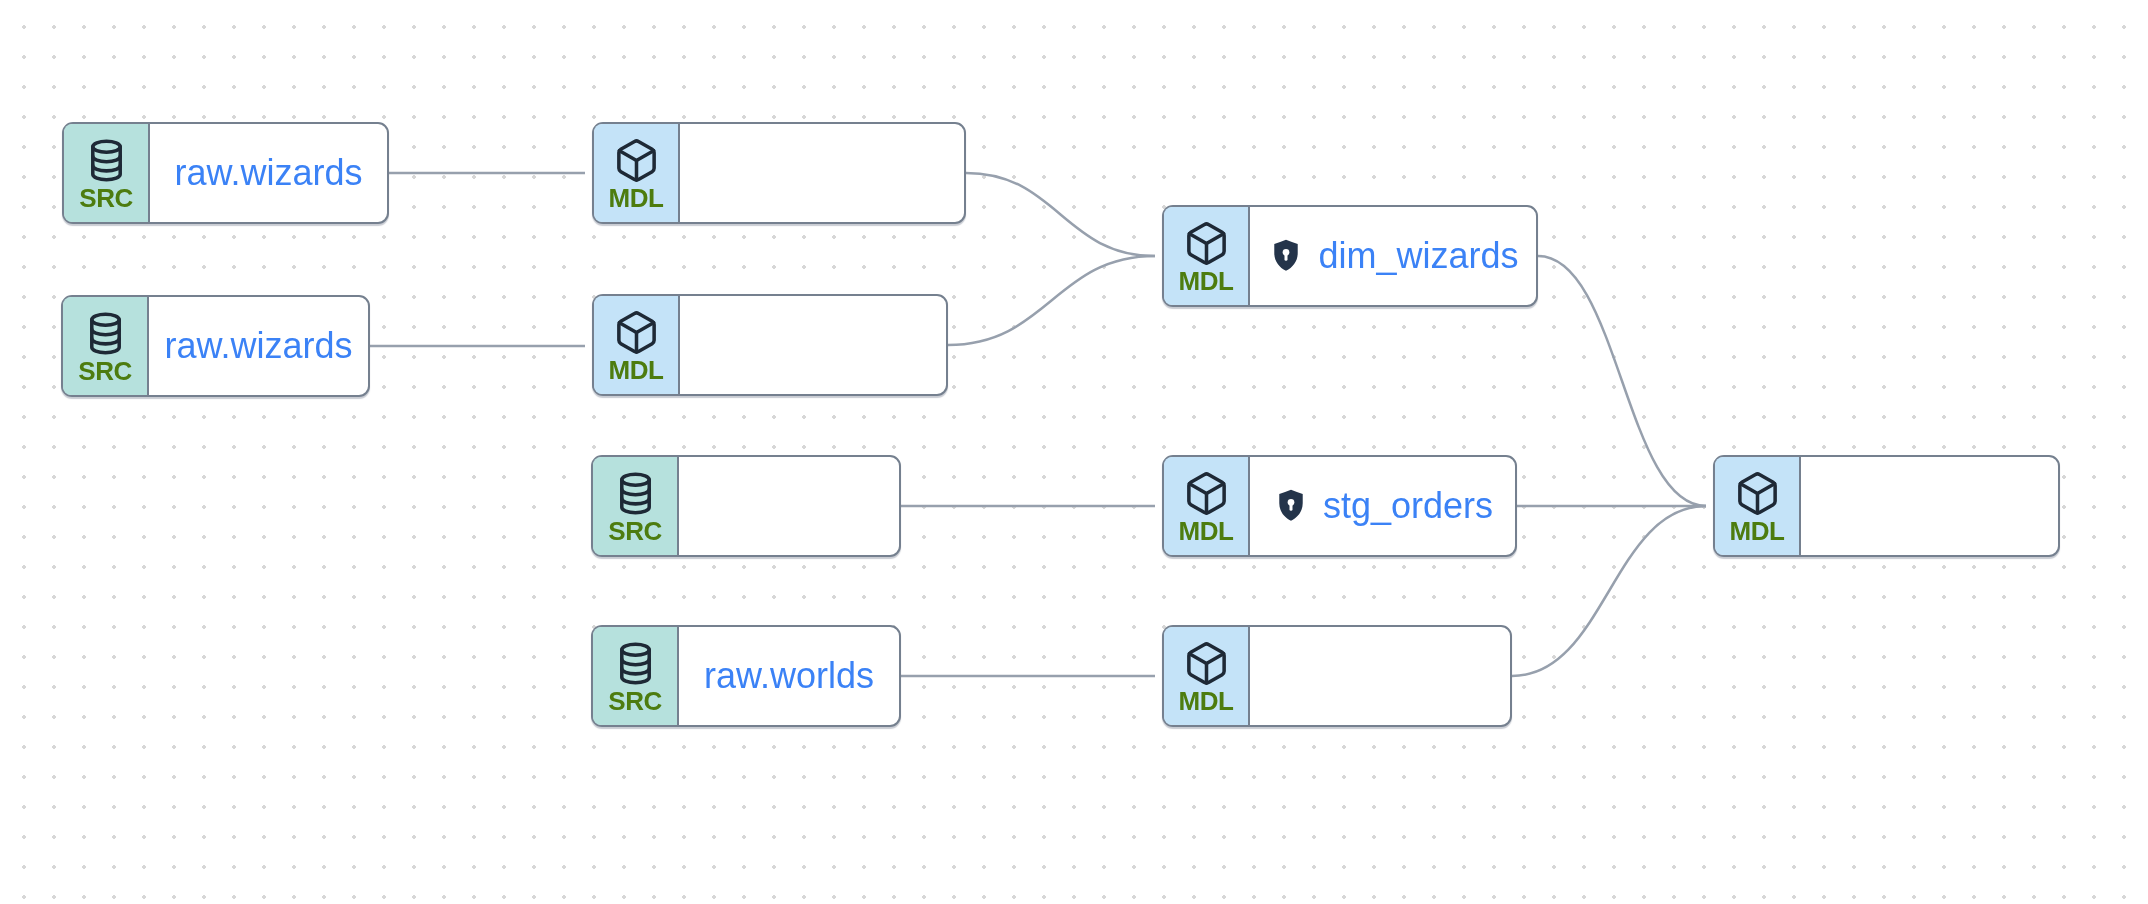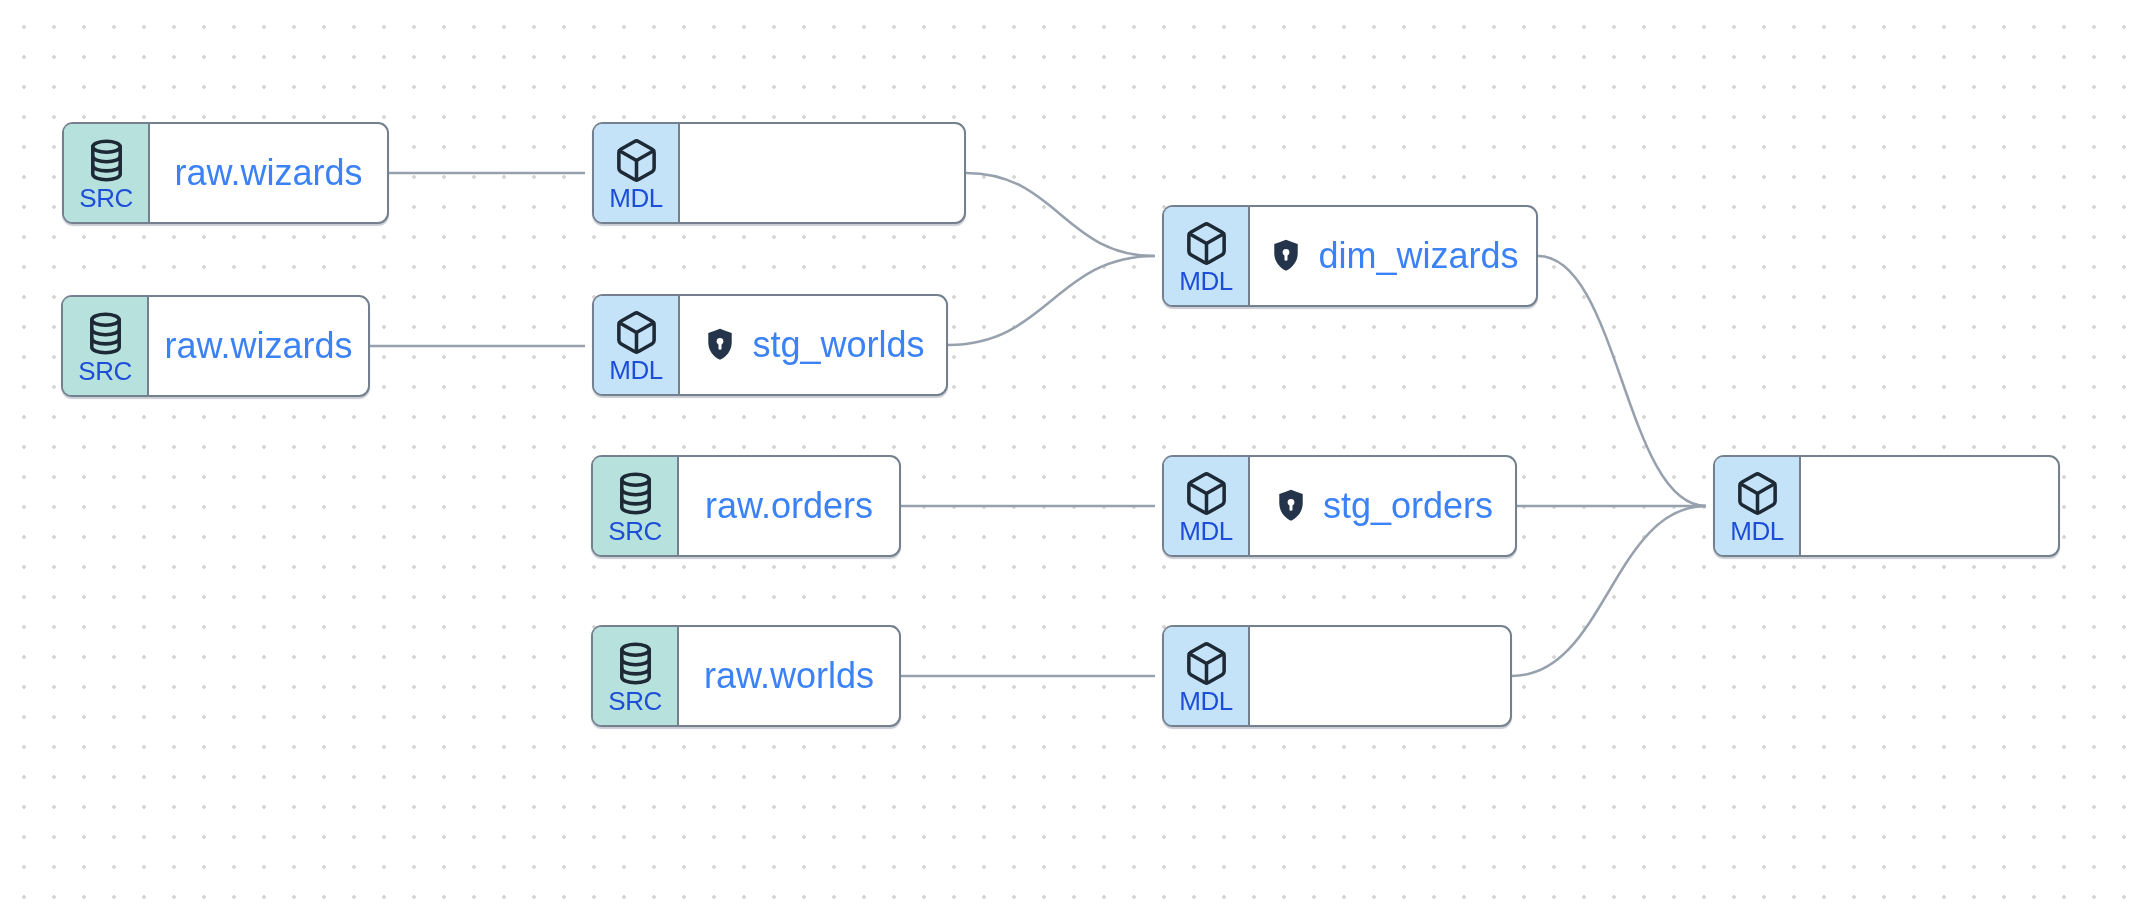--- a/index.html
+++ b/index.html
@@ -30,22 +30,22 @@
   .badge {
     box-sizing: border-box;
     width: 86px; flex: 0 0 86px;
     border-right: 2.5px solid #75808f;
     border-radius: 8px 0 0 8px;
     display: flex; flex-direction: column;
     align-items: center; justify-content: center;
     gap: 1px; padding: 6px 0 4px 0;
   }
   .badge-label {
-    font-size: 26px; font-weight: 400; letter-spacing: -0.5px;
-    color: #1d4ed8; line-height: 1;
+    font-size: 26px; font-weight: 700; letter-spacing: -0.5px;
+    color: #4d7c0f; line-height: 1;
   }
   .node-body {
     flex: 1 1 auto; display: flex; align-items: center; justify-content: center;
     gap: 13px; padding: 0 14px; min-width: 0;
   }
   .node-label {
     font-size: 36px; font-weight: 400; color: #3b82f6;
     white-space: nowrap; line-height: 1;
   }
   .icon { display: flex; align-items: center; justify-content: center; }
@@ -123,95 +123,81 @@
 
       <span class="icon">
         <svg width="47" height="47" viewBox="0 0 24 24" fill="none" stroke="#1e2936" stroke-width="1.8" stroke-linecap="round" stroke-linejoin="round">
           <path d="M21 8a2 2 0 0 0-1-1.73l-7-4a2 2 0 0 0-2 0l-7 4A2 2 0 0 0 3 8v8a2 2 0 0 0 1 1.73l7 4a2 2 0 0 0 2 0l7-4A2 2 0 0 0 21 16Z"></path>
           <path d="M3.3 7 12 12l8.7-5"></path>
           <path d="M12 22V12"></path>
         </svg>
       </span>
       <span class="badge-label">MDL</span>
     </div>
+  </div>
+
+  <div class="node" style="left: 1162px; top: 205px; width: 376px; height: 102px;">
+    <div class="badge" style="background: rgb(196, 227, 248);">
+
+      <span class="icon">
+        <svg width="47" height="47" viewBox="0 0 24 24" fill="none" stroke="#1e2936" stroke-width="1.8" stroke-linecap="round" stroke-linejoin="round">
+          <path d="M21 8a2 2 0 0 0-1-1.73l-7-4a2 2 0 0 0-2 0l-7 4A2 2 0 0 0 3 8v8a2 2 0 0 0 1 1.73l7 4a2 2 0 0 0 2 0l7-4A2 2 0 0 0 21 16Z"></path>
+          <path d="M3.3 7 12 12l8.7-5"></path>
+          <path d="M12 22V12"></path>
+        </svg>
+      </span>
+      <span class="badge-label">MDL</span>
+    </div>
     <div class="node-body">
       <span class="icon shield">
         <svg width="38" height="38" viewBox="0 0 24 24">
           <path fill="#24344a" d="M12 1.7c2.5 1 5 1.9 7.4 2.7v5.8c0 5.1-3.1 9.1-7.4 11.1-4.3-2-7.4-6-7.4-11.1V4.4C7 3.6 9.5 2.7 12 1.7Z"></path>
           <circle cx="12" cy="9.6" r="2.1" fill="#ffffff"></circle>
           <rect x="11.05" y="10.6" width="1.9" height="4.4" rx="0.95" fill="#ffffff"></rect>
         </svg>
       </span>
-      <span class="node-label">stg_worlds</span>
-    </div>
-  </div>
-
-  <div class="node" style="left: 1162px; top: 205px; width: 376px; height: 102px;">
+      <span class="node-label">dim_wizards</span>
+    </div>
+  </div>
+
+  <div class="node" style="left: 591px; top: 455px; width: 310px; height: 102px;">
+    <div class="badge" style="background: rgb(182, 225, 221);">
+      <span class="icon">
+        <svg width="47" height="47" viewBox="0 0 24 24" fill="none" stroke="#1e2936" stroke-width="1.8" stroke-linecap="round" stroke-linejoin="round">
+          <ellipse cx="12" cy="5" rx="7" ry="2.8"></ellipse>
+          <path d="M5 5v14c0 1.55 3.13 2.8 7 2.8s7-1.25 7-2.8V5"></path>
+          <path d="M5 9.8c0 1.55 3.13 2.8 7 2.8s7-1.25 7-2.8"></path>
+          <path d="M5 14.5c0 1.55 3.13 2.8 7 2.8s7-1.25 7-2.8"></path>
+        </svg>
+      </span>
+
+      <span class="badge-label">SRC</span>
+    </div>
+  </div>
+
+  <div class="node" style="left: 1162px; top: 455px; width: 355px; height: 102px;">
     <div class="badge" style="background: rgb(196, 227, 248);">
 
       <span class="icon">
         <svg width="47" height="47" viewBox="0 0 24 24" fill="none" stroke="#1e2936" stroke-width="1.8" stroke-linecap="round" stroke-linejoin="round">
           <path d="M21 8a2 2 0 0 0-1-1.73l-7-4a2 2 0 0 0-2 0l-7 4A2 2 0 0 0 3 8v8a2 2 0 0 0 1 1.73l7 4a2 2 0 0 0 2 0l7-4A2 2 0 0 0 21 16Z"></path>
           <path d="M3.3 7 12 12l8.7-5"></path>
           <path d="M12 22V12"></path>
         </svg>
       </span>
       <span class="badge-label">MDL</span>
     </div>
     <div class="node-body">
       <span class="icon shield">
         <svg width="38" height="38" viewBox="0 0 24 24">
           <path fill="#24344a" d="M12 1.7c2.5 1 5 1.9 7.4 2.7v5.8c0 5.1-3.1 9.1-7.4 11.1-4.3-2-7.4-6-7.4-11.1V4.4C7 3.6 9.5 2.7 12 1.7Z"></path>
           <circle cx="12" cy="9.6" r="2.1" fill="#ffffff"></circle>
           <rect x="11.05" y="10.6" width="1.9" height="4.4" rx="0.95" fill="#ffffff"></rect>
         </svg>
       </span>
-      <span class="node-label">dim_wizards</span>
-    </div>
-  </div>
-
-  <div class="node" style="left: 591px; top: 455px; width: 310px; height: 102px;">
-    <div class="badge" style="background: rgb(182, 225, 221);">
-      <span class="icon">
-        <svg width="47" height="47" viewBox="0 0 24 24" fill="none" stroke="#1e2936" stroke-width="1.8" stroke-linecap="round" stroke-linejoin="round">
-          <ellipse cx="12" cy="5" rx="7" ry="2.8"></ellipse>
-          <path d="M5 5v14c0 1.55 3.13 2.8 7 2.8s7-1.25 7-2.8V5"></path>
-          <path d="M5 9.8c0 1.55 3.13 2.8 7 2.8s7-1.25 7-2.8"></path>
-          <path d="M5 14.5c0 1.55 3.13 2.8 7 2.8s7-1.25 7-2.8"></path>
-        </svg>
-      </span>
-
-      <span class="badge-label">SRC</span>
-    </div>
-    <div class="node-body">
-
-      <span class="node-label">raw.orders</span>
-    </div>
-  </div>
-
-  <div class="node" style="left: 1162px; top: 455px; width: 355px; height: 102px;">
-    <div class="badge" style="background: rgb(196, 227, 248);">
-
-      <span class="icon">
-        <svg width="47" height="47" viewBox="0 0 24 24" fill="none" stroke="#1e2936" stroke-width="1.8" stroke-linecap="round" stroke-linejoin="round">
-          <path d="M21 8a2 2 0 0 0-1-1.73l-7-4a2 2 0 0 0-2 0l-7 4A2 2 0 0 0 3 8v8a2 2 0 0 0 1 1.73l7 4a2 2 0 0 0 2 0l7-4A2 2 0 0 0 21 16Z"></path>
-          <path d="M3.3 7 12 12l8.7-5"></path>
-          <path d="M12 22V12"></path>
-        </svg>
-      </span>
-      <span class="badge-label">MDL</span>
-    </div>
-    <div class="node-body">
-      <span class="icon shield">
-        <svg width="38" height="38" viewBox="0 0 24 24">
-          <path fill="#24344a" d="M12 1.7c2.5 1 5 1.9 7.4 2.7v5.8c0 5.1-3.1 9.1-7.4 11.1-4.3-2-7.4-6-7.4-11.1V4.4C7 3.6 9.5 2.7 12 1.7Z"></path>
-          <circle cx="12" cy="9.6" r="2.1" fill="#ffffff"></circle>
-          <rect x="11.05" y="10.6" width="1.9" height="4.4" rx="0.95" fill="#ffffff"></rect>
-        </svg>
-      </span>
       <span class="node-label">stg_orders</span>
     </div>
   </div>
 
   <div class="node" style="left: 591px; top: 625px; width: 310px; height: 102px;">
     <div class="badge" style="background: rgb(182, 225, 221);">
       <span class="icon">
         <svg width="47" height="47" viewBox="0 0 24 24" fill="none" stroke="#1e2936" stroke-width="1.8" stroke-linecap="round" stroke-linejoin="round">
           <ellipse cx="12" cy="5" rx="7" ry="2.8"></ellipse>
           <path d="M5 5v14c0 1.55 3.13 2.8 7 2.8s7-1.25 7-2.8V5"></path>

